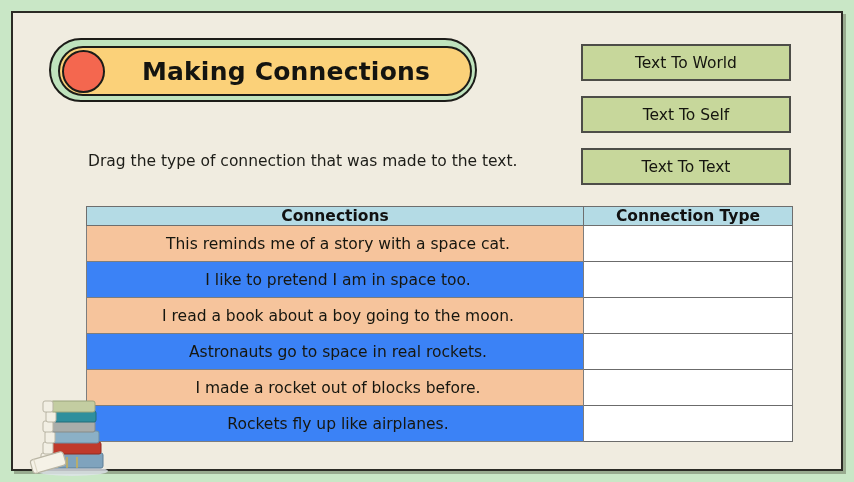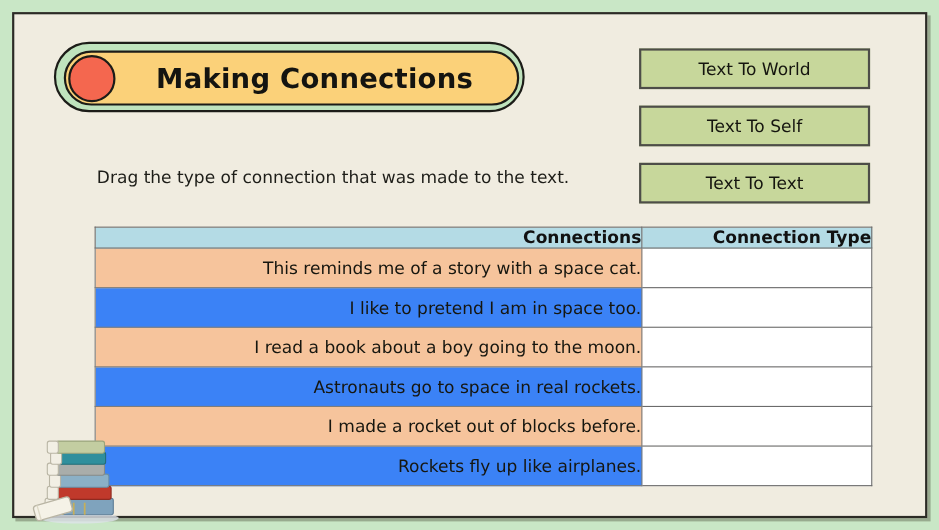--- a/index.html
+++ b/index.html
@@ -115,28 +115,28 @@
     border: 1px solid #8b8b8b;
     box-sizing: border-box;
     padding: 0;
   }
   .tbl th {
     height: 16px;
     background: #b4dbe5;
     font-size: 15.5px;
     font-weight: bold;
     color: #111;
-    text-align: right;
+    text-align: center;
     border-color: #6e6e6e;
   }
   .tbl td.stmt {
     height: 36px;
     font-size: 15.5px;
     color: #16160f;
-    text-align: right;
+    text-align: center;
     padding-left: 6px;
     border-color: #7d7d7d;
   }
   .tbl tr.odd td.stmt  { background: #f6c49c; }
   .tbl tr.even td.stmt { background: #3b82f6; }
   .tbl td.drop {
     background: #ffffff;
     border-color: #6b6b6b;
   }
 </style>

